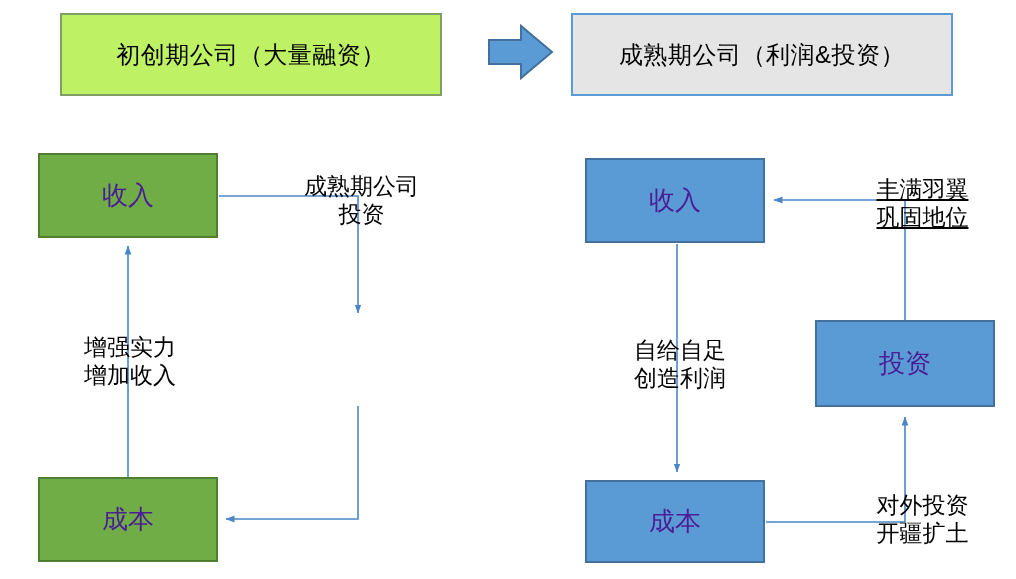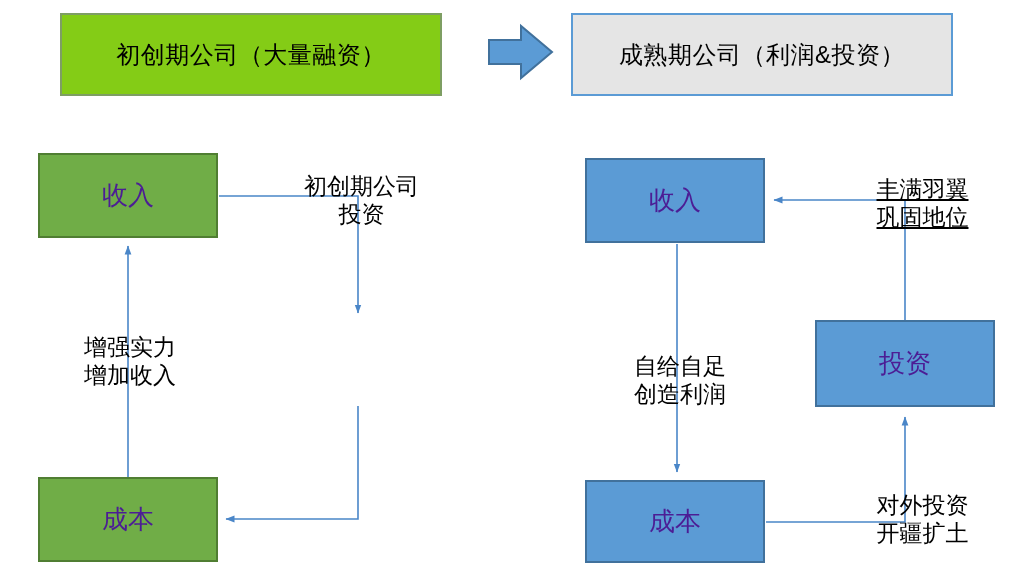--- a/index.html
+++ b/index.html
@@ -14,21 +14,21 @@
   .box{
     position:absolute;box-sizing:border-box;
     display:flex;align-items:center;justify-content:center;
     text-align:center;line-height:1.25;
   }
   
   .header-box{
     border-width:2px;border-style:solid;
     font-size:24px;color:#000000;letter-spacing:0.5px;
   }
-  .header-green{background:#84cc16;border-color:#7E9E63;}
+  .header-green{background:#bef264;border-color:#7E9E63;}
   .header-blue{background:#e5e5e5;border-color:#5B9BD5;}
 
   
   .node{
     border-width:2px;border-style:solid;
     font-size:26px;color:#4c1d95;
   }
   .node-green{background:#70AD47;border-color:#507E32;}
   .node-blue{background:#5B9BD5;border-color:#41719C;}
 
@@ -92,21 +92,21 @@
   <div class="box node node-green" style="left:38px;top:153px;width:180px;height:85px;">
     <span>收入</span>
   </div>
 
 
   <div class="box node node-green" style="left:38px;top:477px;width:180px;height:85px;">
     <span>成本</span>
   </div>
 
   <div class="caption" style="left:289px;top:169px;width:145px;height:62px;">
-    <span>初创期公司
+    <span>成熟期公司
 投资</span>
   </div>
 
 
   <div class="caption" style="left:55px;top:330px;width:150px;height:62px;">
     <span>增强实力
 增加收入</span>
   </div>
 
   <div class="box node node-blue" style="left:585px;top:158px;width:180px;height:85px;">
@@ -124,18 +124,18 @@
   <div class="caption" style="left:845px;top:172px;width:155px;height:62px;text-decoration:underline;">
     <span>丰满羽翼
 巩固地位</span>
   </div>
 
   <div class="caption" style="left:845px;top:488px;width:155px;height:62px;">
     <span>对外投资
 开疆扩土</span>
   </div>
 
-  <div class="caption" style="left:605px;top:333px;width:150px;height:62px;margin-top:16px;">
+  <div class="caption" style="left:605px;top:333px;width:150px;height:62px;">
     <span>自给自足
 创造利润</span>
   </div>
 
 </div>
 
 </body></html>

